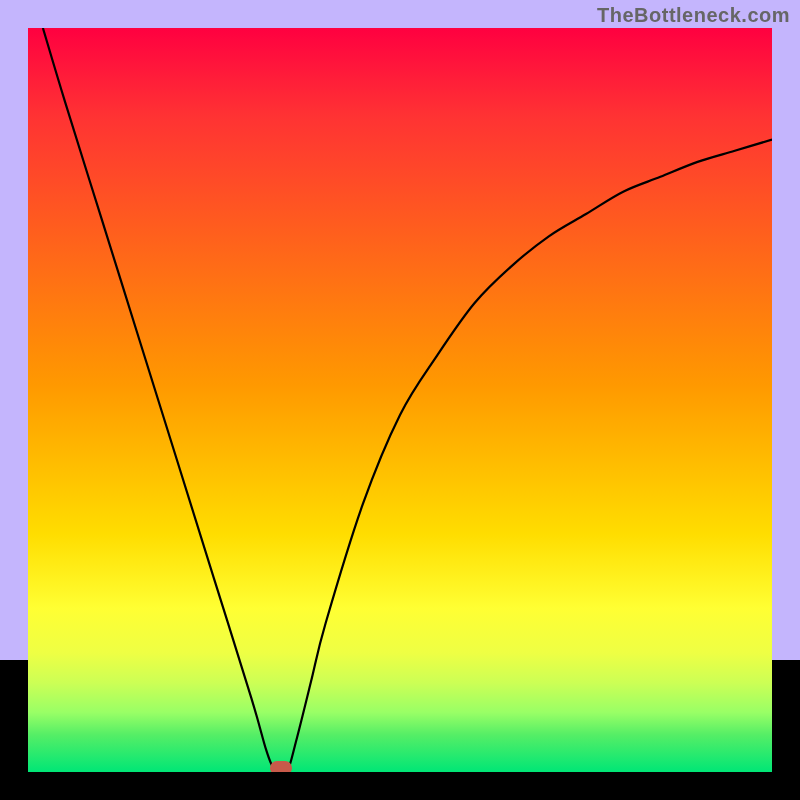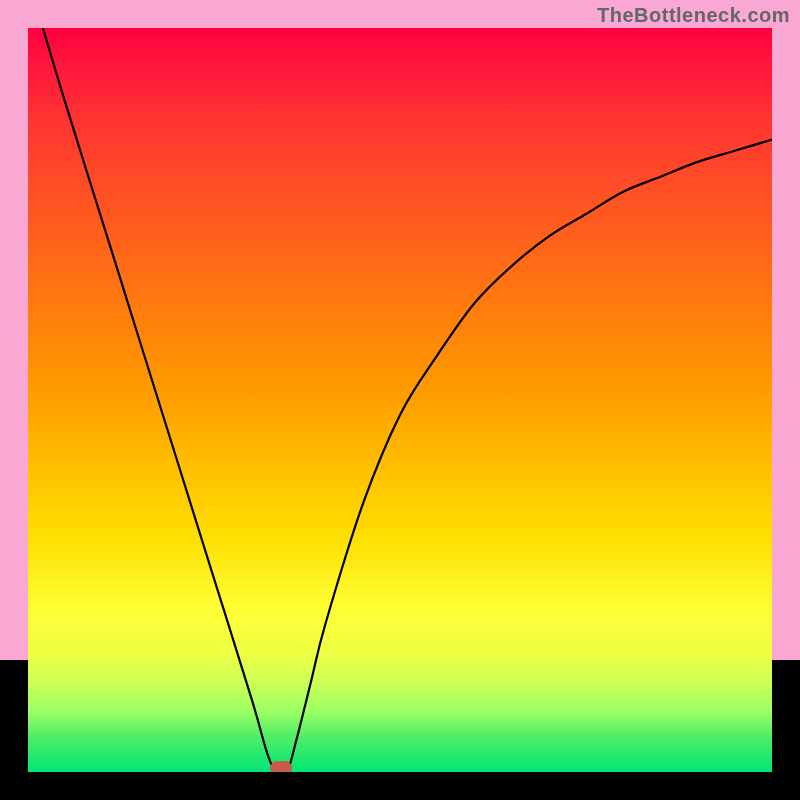--- a/index.html
+++ b/index.html
@@ -8,21 +8,21 @@
     width: 800px;
     height: 800px;
     overflow: hidden;
     background: #000;
     font-family: Arial, Helvetica, sans-serif;
   }
   .frame {
     position: relative;
     width: 800px;
     height: 660px;
-    background: #f9a8d4;
+    background: #c4b5fd;
   }
   .watermark {
     position: absolute;
     top: 4px;
     right: 10px;
     color: #666;
     font-size: 20px;
     font-weight: bold;
     letter-spacing: 0.5px;
     z-index: 10;

